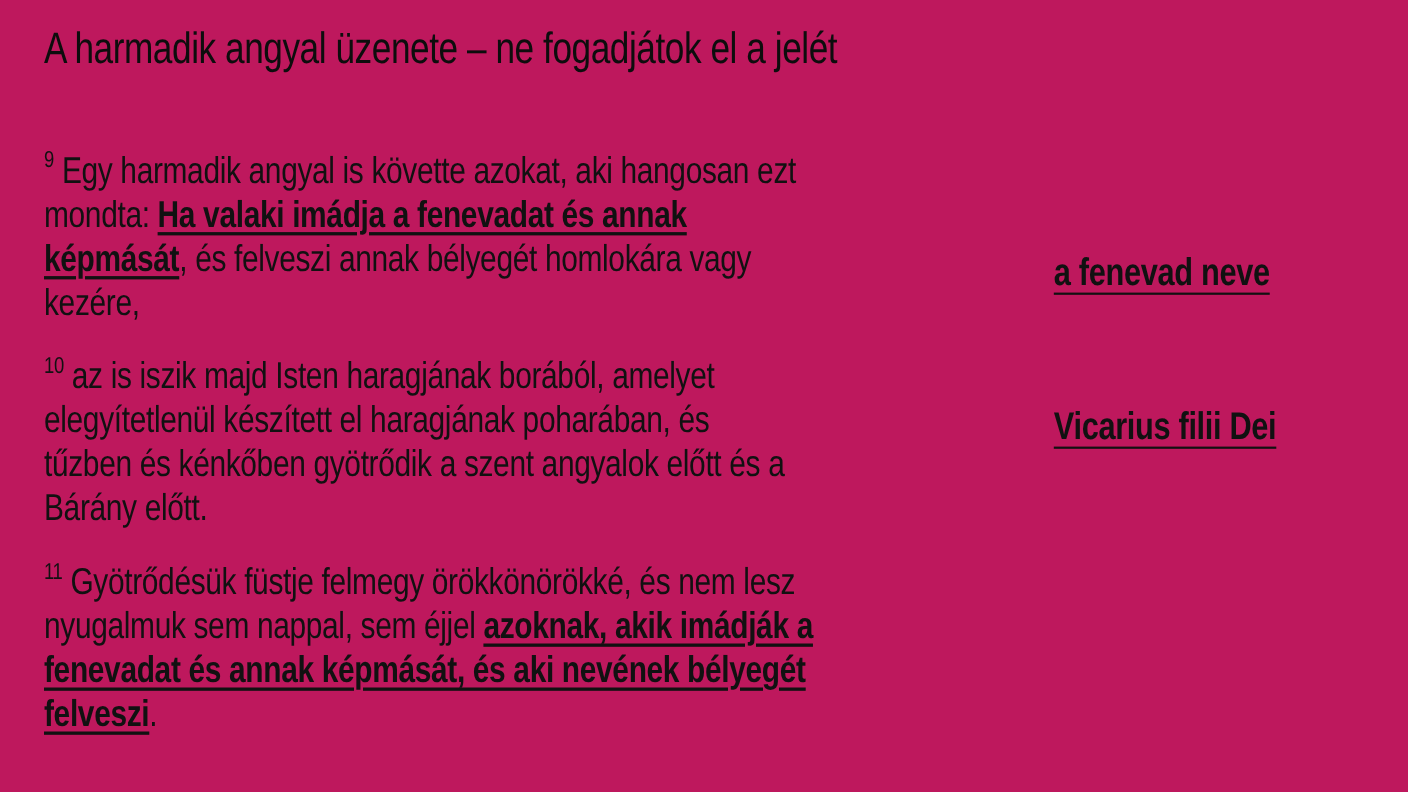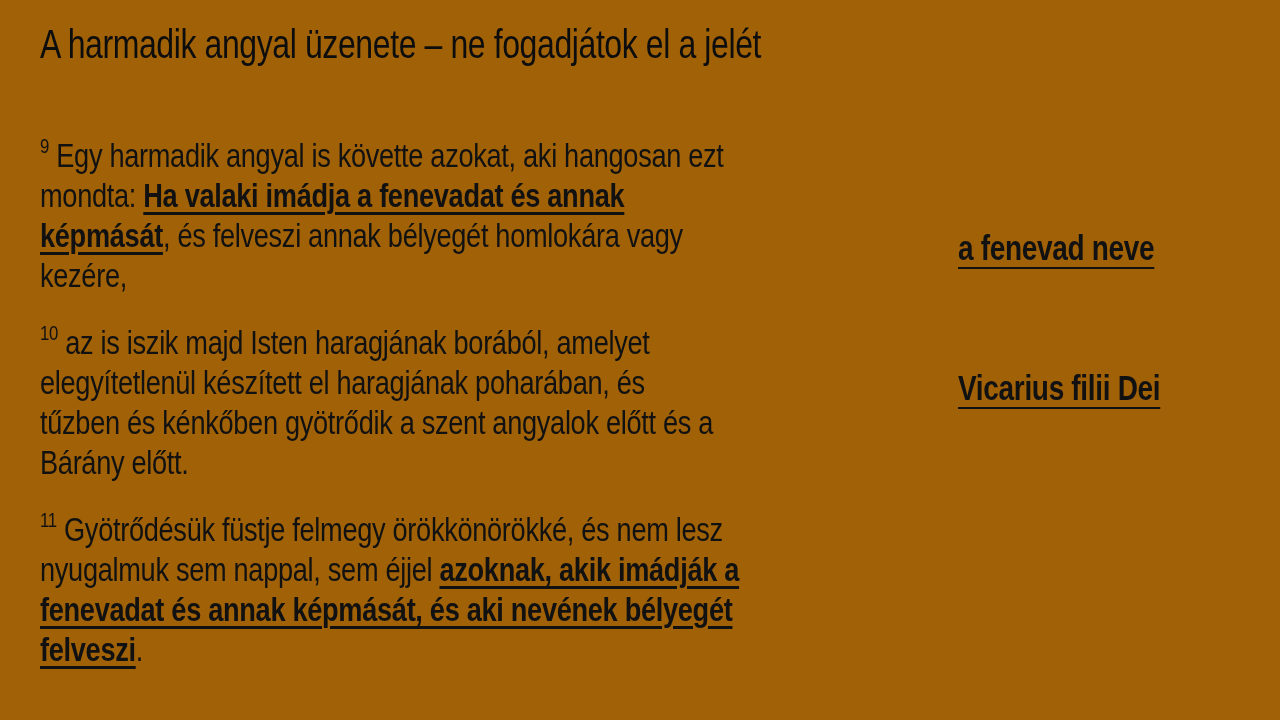--- a/index.html
+++ b/index.html
@@ -6,21 +6,21 @@
   html, body { width: 1280px; height: 720px; overflow: hidden; }
   body {
     background: #ffffff;
     font-family: "Liberation Sans", sans-serif;
     color: #111111;
   }
   .slide {
     position: relative;
     width: 1280px;
     height: 720px;
-    background: #a16207;
+    background: #be185d;
   }
   
   .slide-title {
     position: absolute;
     left: 40px;
     top: 20px;
     font-size: 40px;
     line-height: 48px;
     font-weight: 400;
     letter-spacing: -0.5px;

